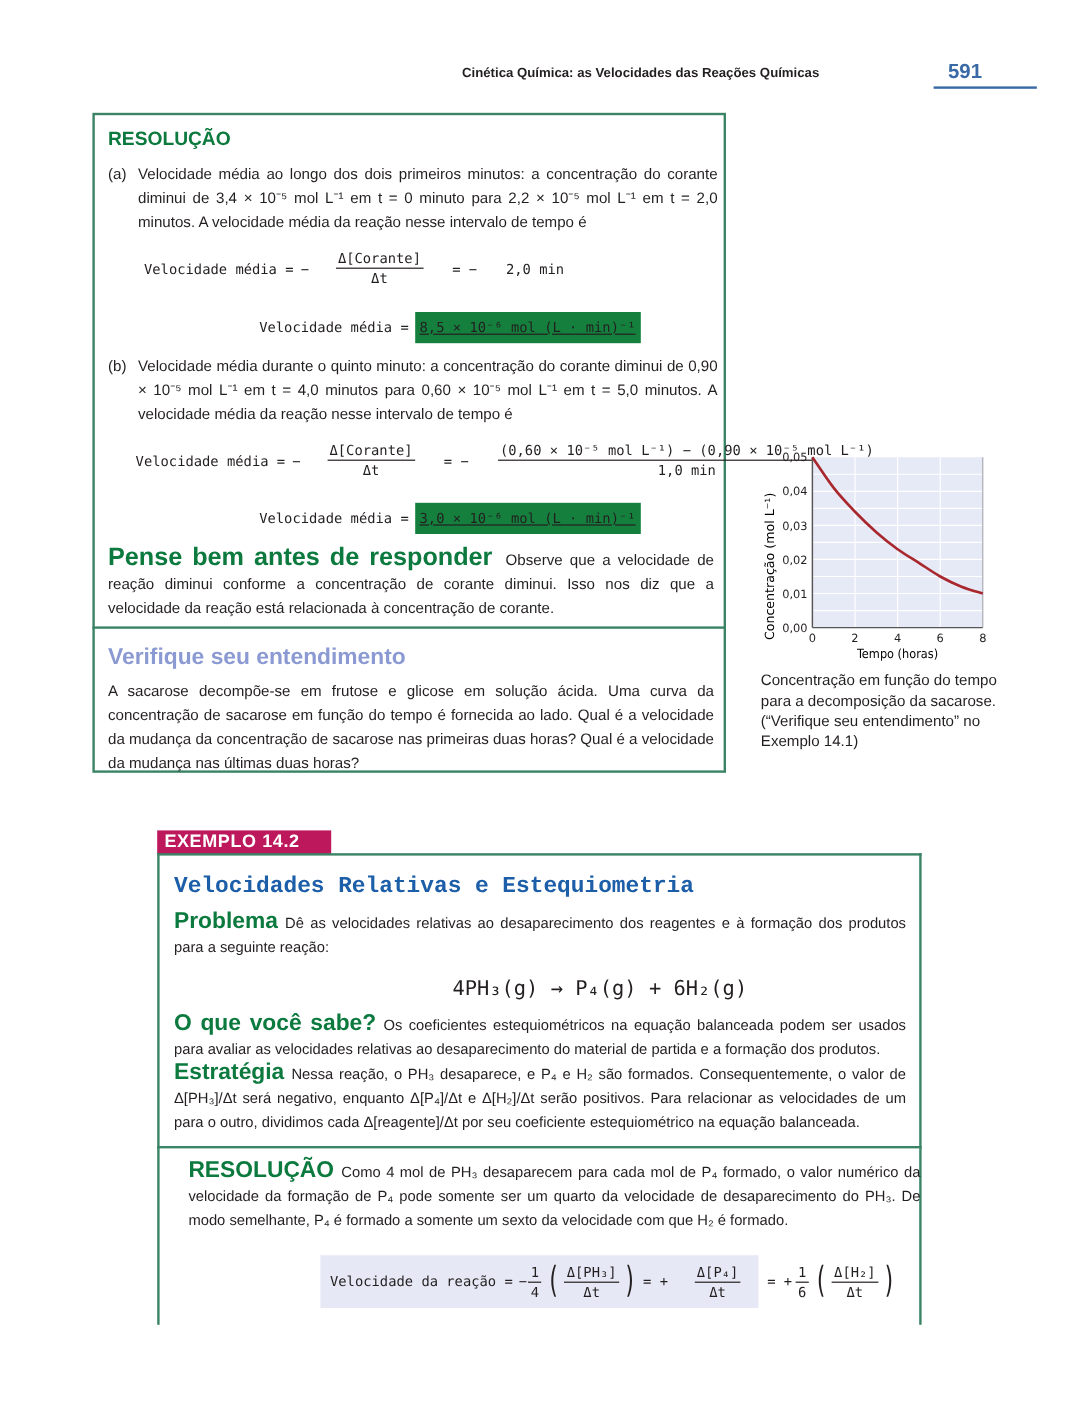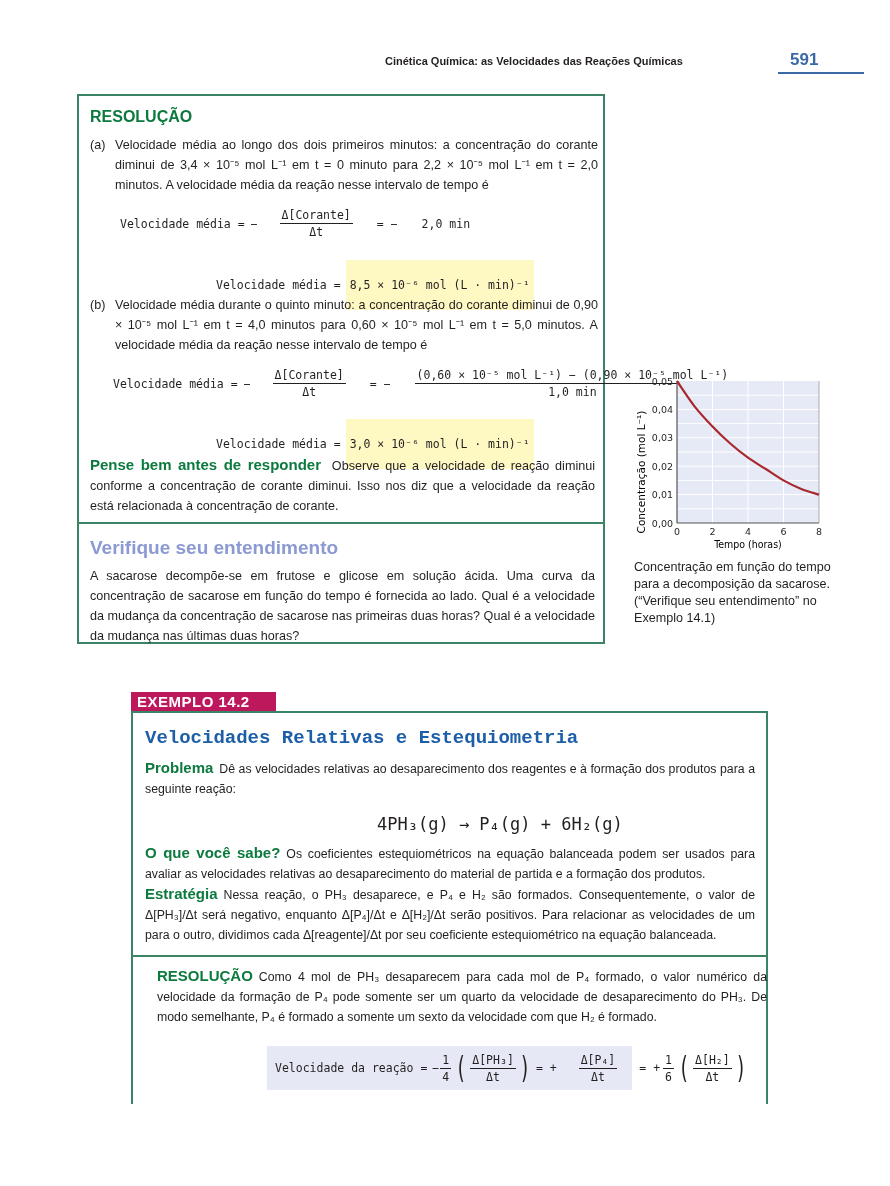--- a/index.html
+++ b/index.html
@@ -14,31 +14,31 @@
   .resol1{left:90px;top:108px;font-size:16px;}
   .body{font-size:12.6px;line-height:20px;}
   .item{left:90px;width:508px;}
   .item .lbl{position:absolute;left:0;top:0;}
   .item .txt{position:absolute;left:25px;right:0;top:0;text-align:justify;}
   .mono{font-family:"DejaVu Sans Mono","Liberation Mono",monospace;font-size:11.5px;}
   .eq{display:flex;align-items:center;white-space:nowrap;}
   .frac{display:inline-flex;flex-direction:column;align-items:center;margin:0 20px;}
   .frac .num{padding:0 2px 1px;border-bottom:1px solid #231f20;}
   .frac .den{padding-top:1px;}
-  .hl{background:#fef9c3;padding:18px 4px;}
+  .hl{background:#15803d;padding:6px 4px;text-decoration:underline;}
   .verif-h{left:90px;top:537px;font-size:19px;color:#8b9ad2;font-weight:bold;}
   .caption{left:634px;top:559px;width:200px;font-size:12.6px;line-height:17px;}
   .ex-tab{left:131px;top:692px;width:145px;height:20px;background:#be185d;color:#fff;font-weight:bold;font-size:15px;letter-spacing:0.5px;padding-left:6px;box-sizing:border-box;line-height:20px;}
   .box2-top{left:131px;top:711px;width:637px;height:2px;background:#3a8465;}
   .box2-left{left:131px;top:711px;width:2px;height:393px;background:#3a8465;}
   .box2-right{left:766px;top:711px;width:2px;height:393px;background:#3a8465;}
   .box2-div{left:131px;top:955px;width:637px;height:2px;background:#3a8465;}
   .ex-title{left:145px;top:727px;font-size:19px;color:#1c5ea8;font-weight:bold;font-family:Liberation Mono, monospace;}
   .sec{left:145px;width:610px;font-size:12.3px;line-height:20px;text-align:justify;}
-  .sec .g{color:#0c7a3e;font-weight:bold;font-size:15px;margin-right:6px;}
+  .sec .g{color:#0c7a3e;font-weight:bold;font-size:19px;margin-right:6px;}
   .paren{font-size:30px;font-weight:100;line-height:1;transform:scaleX(0.6);display:inline-block;}
 </style>
 </head>
 <body>
 
 <div class="abs hdr-title">Cinética Química: as Velocidades das Reações Químicas</div>
 <div class="abs hdr-page">591</div>
 <div class="abs hdr-rule"></div>
 
 <div class="abs box1"></div>
@@ -87,21 +87,21 @@
     <span class="den">1,0 min</span>
   </span>
 </div>
 
 <div class="abs eq mono" style="left:216px;top:419px;">
   <span>Velocidade média =</span>
   <span class="hl" style="margin-left:5px;">3,0 × 10⁻⁶ mol (L · min)⁻¹</span>
 </div>
 
 <div class="abs body" style="left:90px;top:455px;width:505px;text-align:justify;">
-  <span class="green-h" style="font-size:15px;margin-right:5px;">Pense bem antes de responder</span>
+  <span class="green-h" style="font-size:21px;margin-right:5px;">Pense bem antes de responder</span>
   <span>Observe que a velocidade de reação diminui conforme a concentração de corante diminui. Isso nos diz que a velocidade da reação está relacionada à concentração de corante.</span>
 </div>
 
 <div class="abs verif-h">Verifique seu entendimento</div>
 <div class="abs body" style="left:90px;top:566px;width:505px;text-align:justify;">A sacarose decompõe-se em frutose e glicose em solução ácida. Uma curva da concentração de sacarose em função do tempo é fornecida ao lado. Qual é a velocidade da mudança da concentração de sacarose nas primeiras duas horas? Qual é a velocidade da mudança nas últimas duas horas?</div>
 
 <svg class="abs" style="left:625px;top:372px;" width="210" height="185">
   <rect id="plot-bg" fill="#e6e9f6" x="52" y="9" width="142" height="142"></rect>
   <g id="grid">
       <line x1="52" x2="194" y1="136.8" y2="136.8" stroke="#ffffff" stroke-width="1"></line>

